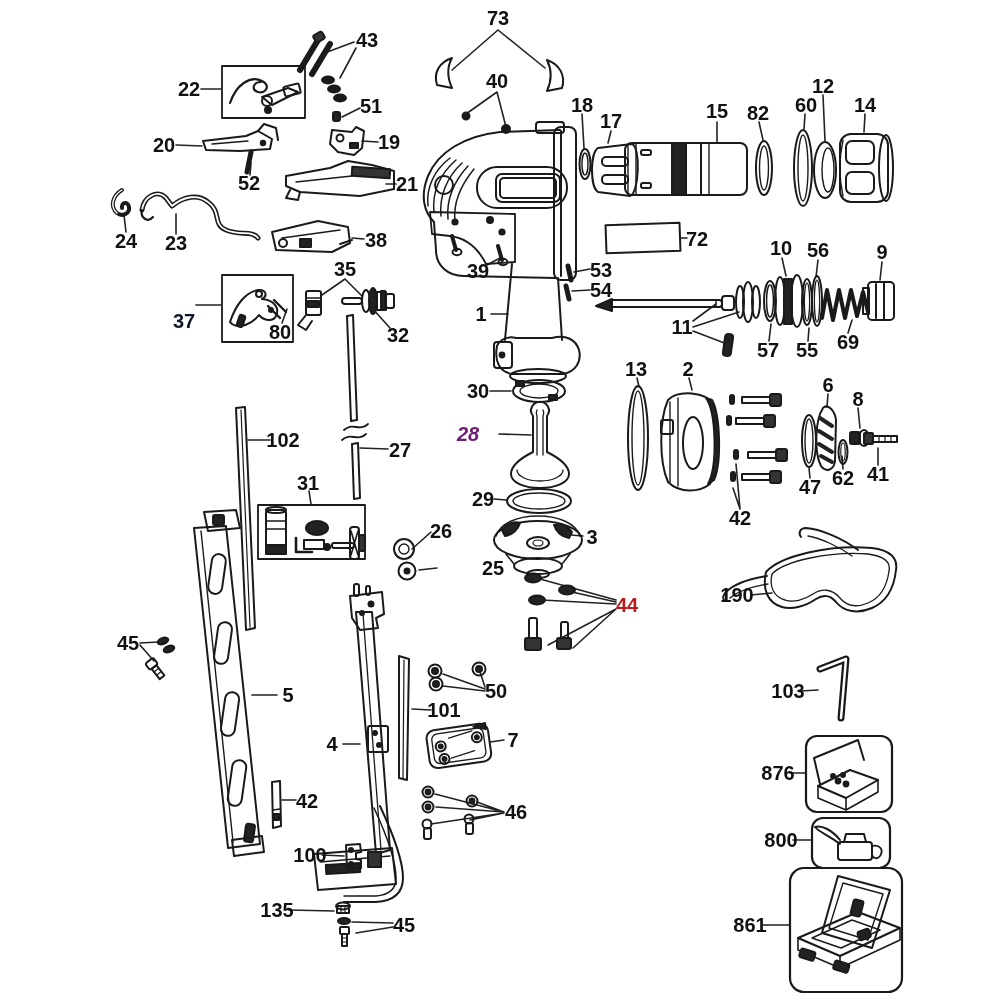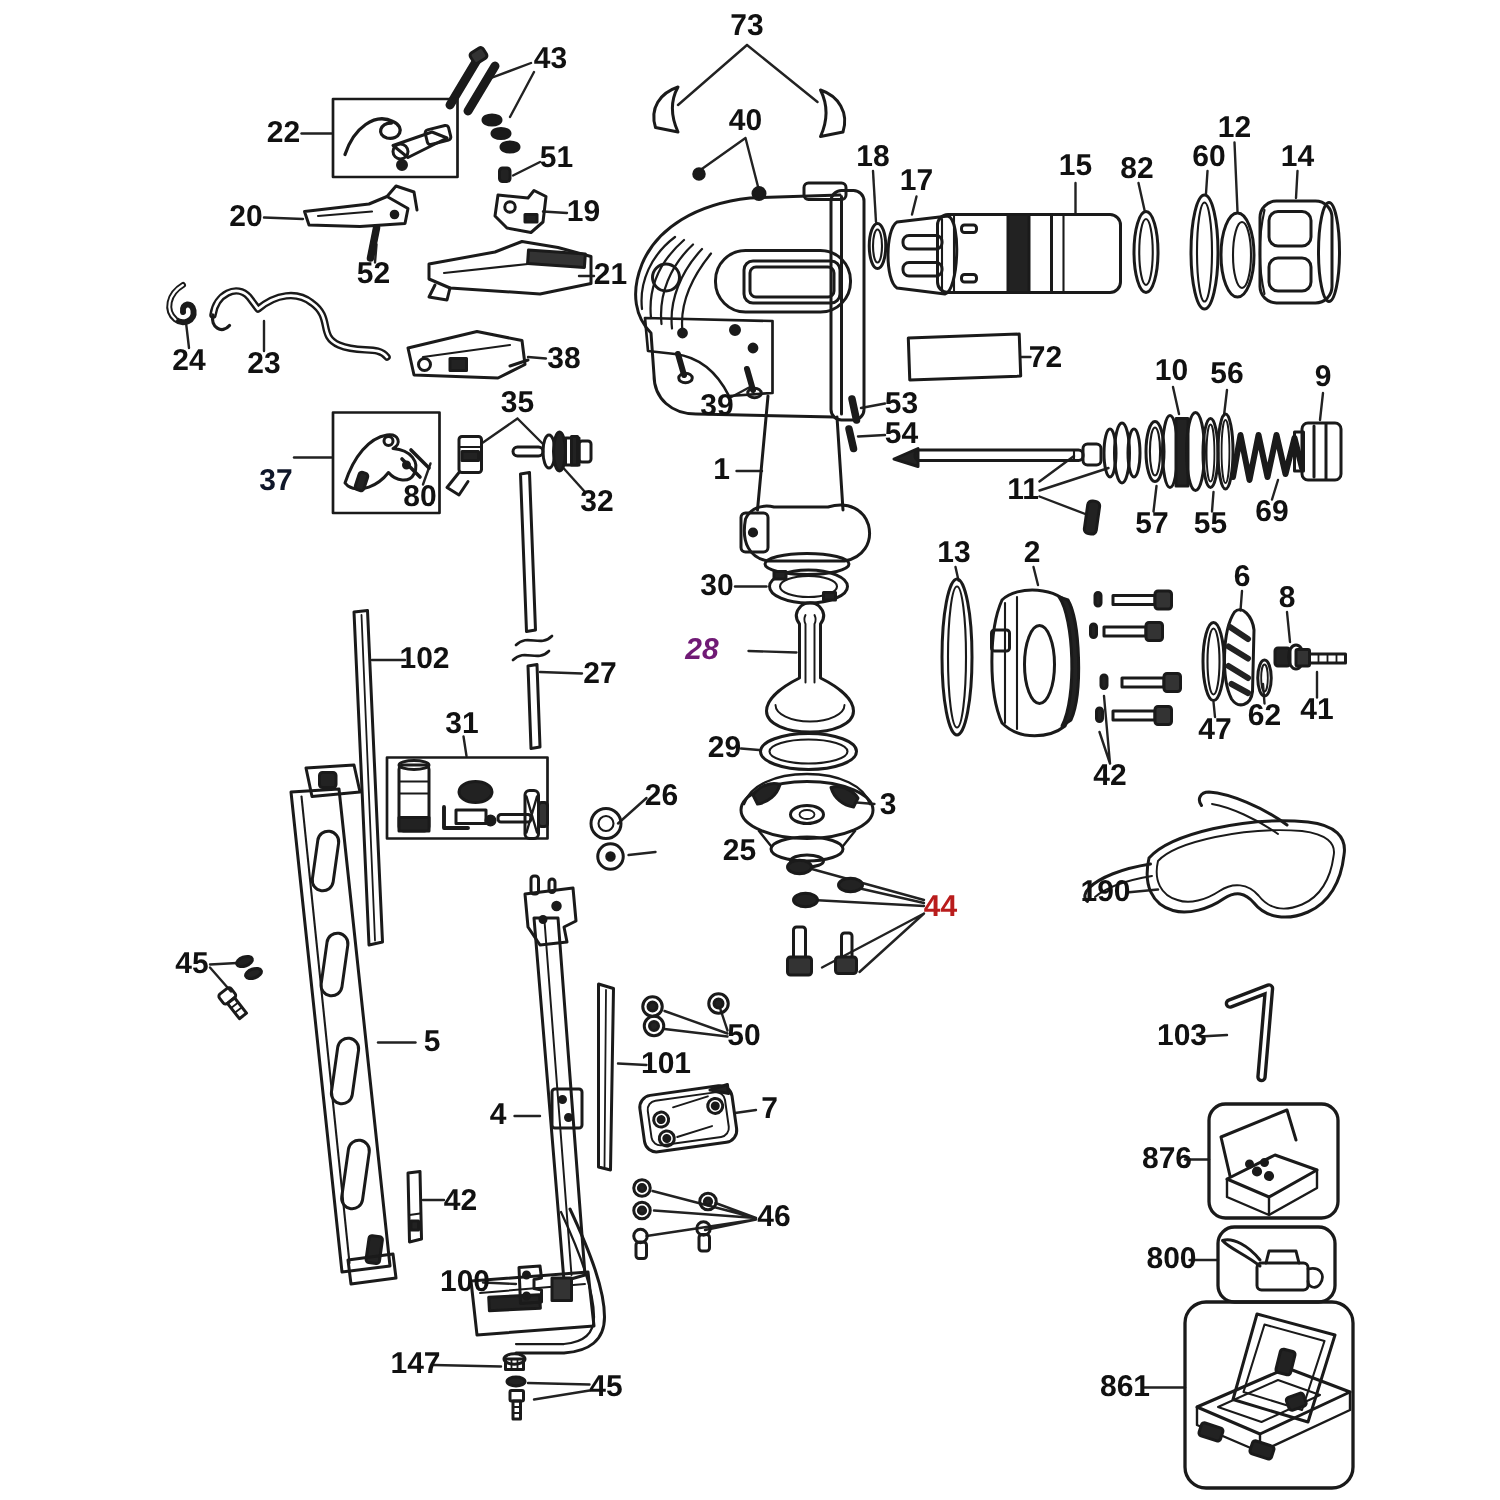--- a/index.html
+++ b/index.html
@@ -628,17 +628,17 @@
       <div class="callout" style="left: 444px; top: 710px; color: rgb(17, 17, 17);">101</div>
       <div class="callout" style="left: 332px; top: 744px; color: rgb(17, 17, 17);">4</div>
       <div class="callout" style="left: 513px; top: 740px; color: rgb(17, 17, 17);">7</div>
       <div class="callout" style="left: 496px; top: 691px; color: rgb(17, 17, 17);">50</div>
       <div class="callout" style="left: 778px; top: 773px; color: rgb(17, 17, 17);">876</div>
       <div class="callout" style="left: 516px; top: 812px; color: rgb(17, 17, 17);">46</div>
       <div class="callout" style="left: 307px; top: 801px; color: rgb(17, 17, 17);">42</div>
       <div class="callout" style="left: 781px; top: 840px; color: rgb(17, 17, 17);">800</div>
       <div class="callout" style="left: 310px; top: 855px; color: rgb(17, 17, 17);">100</div>
       <div class="callout" style="left: 750px; top: 925px; color: rgb(17, 17, 17);">861</div>
-      <div class="callout" style="left: 277px; top: 910px; color: rgb(17, 17, 17);">147</div>
+      <div class="callout" style="left: 277px; top: 910px; color: rgb(17, 17, 17);">135</div>
       <div class="callout" style="left: 404px; top: 925px; color: rgb(17, 17, 17);">45</div>
     </div>
 
 </div>
 
 </body></html>

